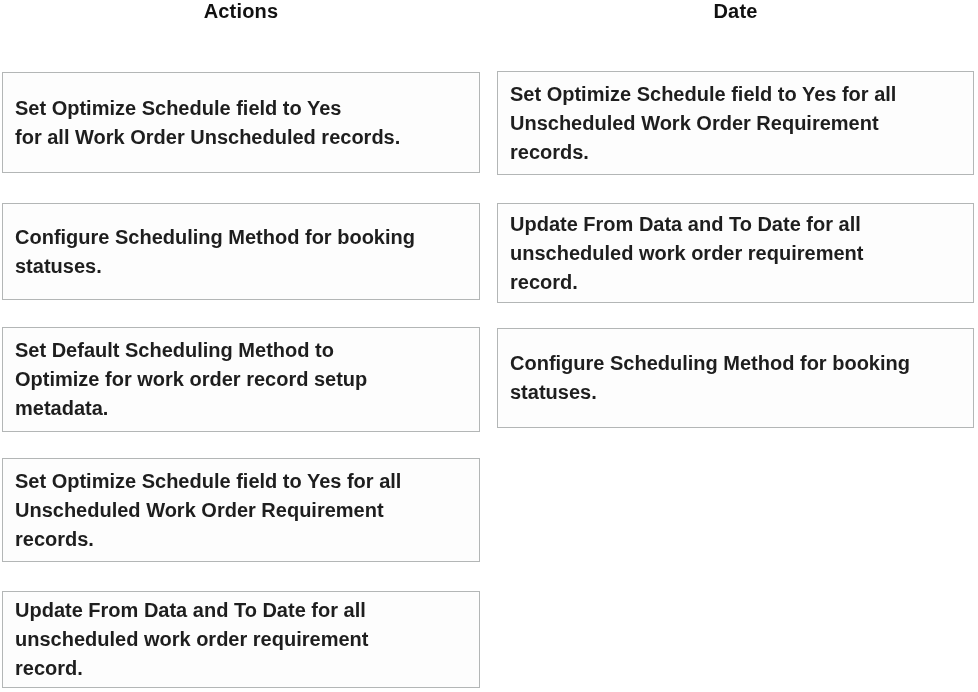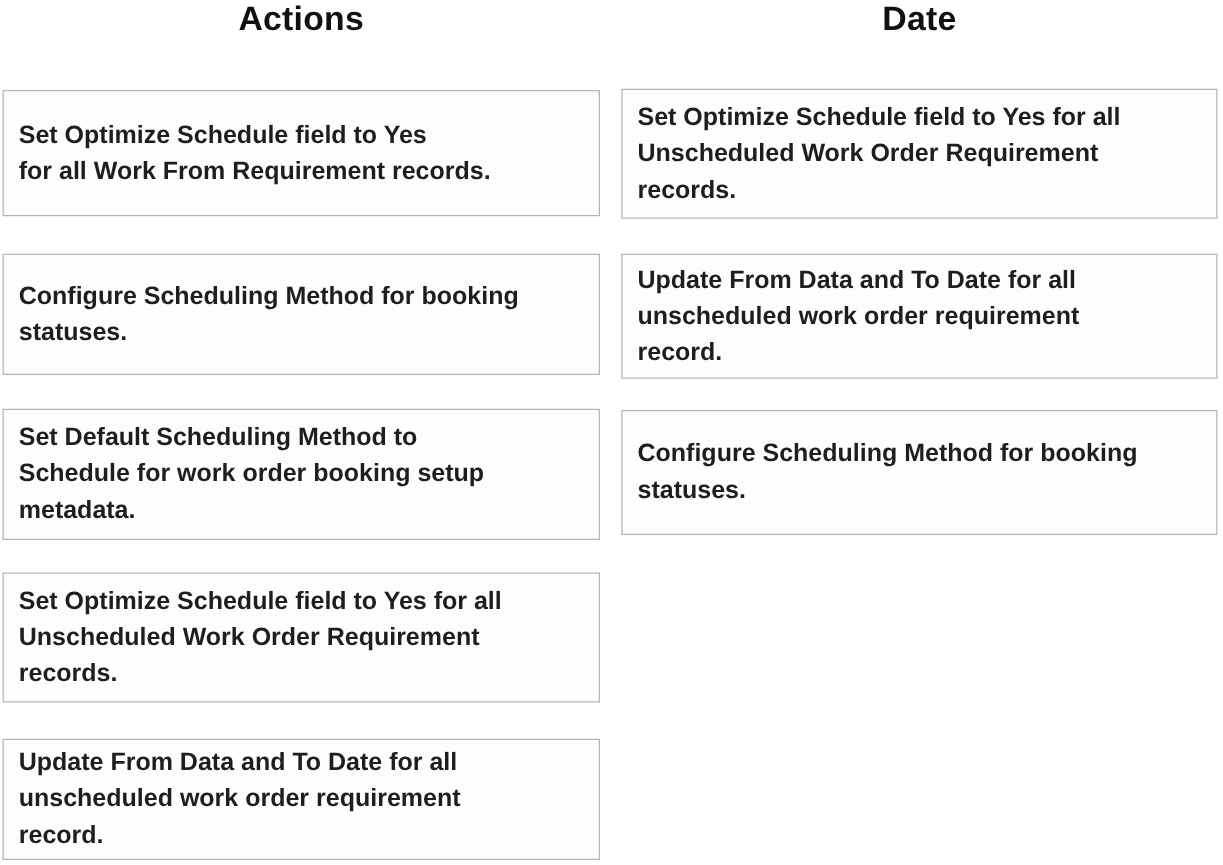--- a/index.html
+++ b/index.html
@@ -21,21 +21,21 @@
     height: 692px;
   }
   .col-left  { left: 2px;   width: 478px; }
   .col-right { left: 497px; width: 477px; }
   .col-header {
     position: absolute;
     top: 0;
     left: 0;
     width: 100%;
     text-align: center;
-    font-size: 27px;
+    font-size: 20px;
     font-weight: bold;
     color: #111111;
     letter-spacing: 0.2px;
   }
   .card {
     position: absolute;
     left: 0;
     width: 100%;
     box-sizing: border-box;
     border: 1px solid #b3b6b6;
@@ -66,31 +66,31 @@
 </head>
 <body>
 
 <div class="stage">
 
   <div class="column col-left">
     <div class="col-header">Actions</div>
 
     <div class="card l1">
       <span class="card-text">Set Optimize Schedule field to Yes
-for all Work From Requirement records.</span>
+for all Work Order Unscheduled records.</span>
     </div>
 
     <div class="card l2">
       <span class="card-text">Configure Scheduling Method for booking
 statuses.</span>
     </div>
 
     <div class="card l3">
       <span class="card-text">Set Default Scheduling Method to
-Schedule for work order booking setup
+Optimize for work order record setup
 metadata.</span>
     </div>
 
     <div class="card l4">
       <span class="card-text">Set Optimize Schedule field to Yes for all
 Unscheduled Work Order Requirement
 records.</span>
     </div>
 
     <div class="card l5">

